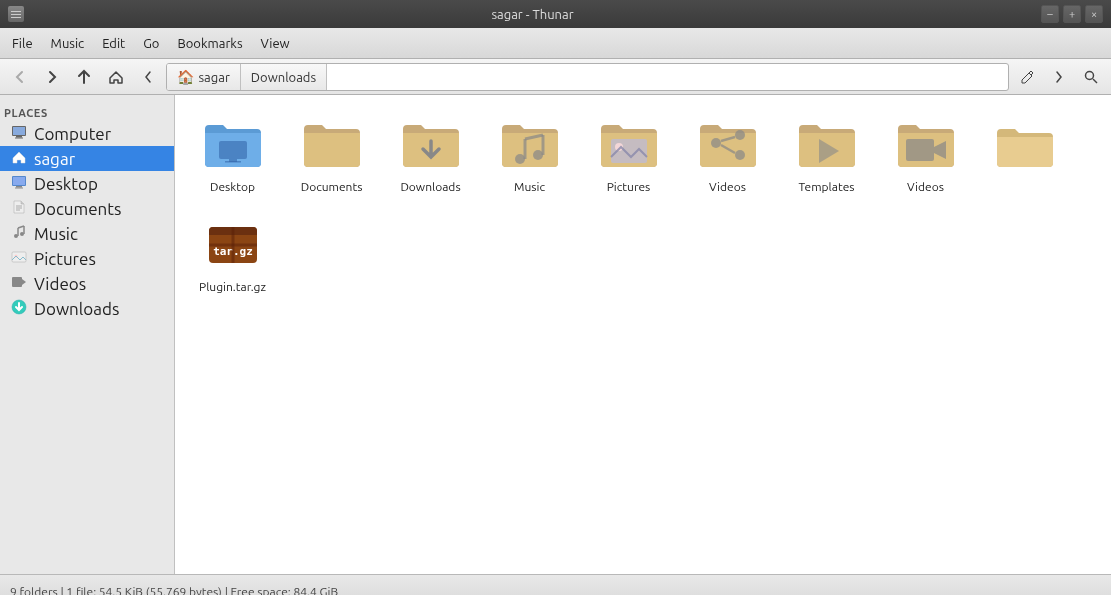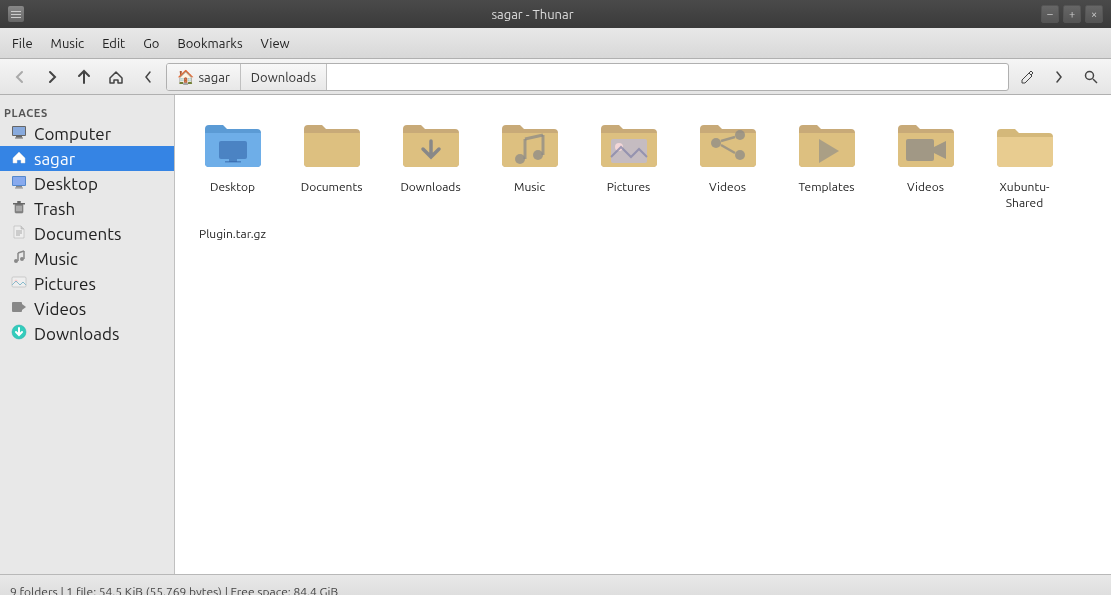--- a/index.html
+++ b/index.html
@@ -342,33 +342,20 @@
         <svg width="16" height="16" viewBox="0 0 16 16">
             <rect x="1" y="2" width="14" height="10" rx="1" fill="#5588cc"></rect>
             <rect x="2" y="3" width="12" height="8" fill="#88aaee"></rect>
             <rect x="5" y="12" width="6" height="1.5" fill="#888"></rect>
             <rect x="4" y="13.5" width="8" height="1" fill="#888"></rect>
           </svg>
       </span>
       <span class="sidebar-item-label">Desktop</span>
     </div>
 
-    <div class="sidebar-item">
-      <span class="sidebar-icon">
-        <svg width="16" height="16" viewBox="0 0 16 16">
-            <rect x="4" y="5" width="8" height="9" rx="1" fill="#888" stroke="#666" stroke-width="0.5"></rect>
-            <rect x="2" y="4" width="12" height="1.5" fill="#666"></rect>
-            <rect x="6" y="2" width="4" height="2" rx="1" fill="#666"></rect>
-            <line x1="6" y1="7" x2="6" y2="12" stroke="#ccc" stroke-width="1"></line>
-            <line x1="8" y1="7" x2="8" y2="12" stroke="#ccc" stroke-width="1"></line>
-            <line x1="10" y1="7" x2="10" y2="12" stroke="#ccc" stroke-width="1"></line>
-          </svg>
-      </span>
-      <span class="sidebar-item-label">Trash</span>
-    </div>
 
     <div class="sidebar-item">
       <span class="sidebar-icon">
         <svg width="16" height="16" viewBox="0 0 16 16">
             <path d="M3 2 L10 2 L13 5 L13 14 L3 14 Z" fill="#eee" stroke="#aaa" stroke-width="0.5"></path>
             <path d="M10 2 L10 5 L13 5" fill="#ccc" stroke="#aaa" stroke-width="0.5"></path>
             <line x1="5" y1="7" x2="11" y2="7" stroke="#aaa" stroke-width="1"></line>
             <line x1="5" y1="9" x2="11" y2="9" stroke="#aaa" stroke-width="1"></line>
             <line x1="5" y1="11" x2="9" y2="11" stroke="#aaa" stroke-width="1"></line>
           </svg>
@@ -528,24 +515,35 @@
         <span class="file-item-label">Videos</span>
       </div>
 
       <div class="file-item">
         <div class="file-item-icon">
           <svg width="64" height="64" viewBox="0 0 64 64">
             <path d="M4 22 Q4 18 8 18 L22 18 L26 22 L56 22 Q60 22 60 26 L60 52 Q60 56 56 56 L8 56 Q4 56 4 52 Z" fill="#d4b87a"></path>
             <path d="M4 26 L60 26 L60 52 Q60 56 56 56 L8 56 Q4 56 4 52 Z" fill="#e8cc90"></path>
           </svg>
         </div>
-        <span class="file-item-label">Xubuntu-Shared</span>
-      </div>
-
-      <div class="file-item">
+      </div>
+
+      <div class="file-item">
+        <div class="file-item-icon">
+          <svg width="64" height="64" viewBox="0 0 64 64">
+
+            <rect x="8" y="16" width="48" height="36" rx="4" fill="#8b4513"></rect>
+            <rect x="8" y="16" width="48" height="8" rx="4" fill="#6b3010" ry="4"></rect>
+            <rect x="8" y="20" width="48" height="4" fill="#6b3010"></rect>
+            <text x="32" y="44" text-anchor="middle" font-size="11" fill="#fff" font-family="monospace" font-weight="bold">tar.gz</text>
+
+            <line x1="32" y1="16" x2="32" y2="52" stroke="#5a2008" stroke-width="3" opacity="0.5"></line>
+            <line x1="8" y1="34" x2="56" y2="34" stroke="#5a2008" stroke-width="3" opacity="0.5"></line>
+          </svg>
+        </div>
         <span class="file-item-label">Plugin.tar.gz</span>
       </div>
 
     </div>
   </div>
 </div>
 
 <div class="statusbar">
   <span>9 folders  |  1 file: 54.5 KiB (55,769 bytes)  |  Free space: 84.4 GiB</span>
 </div>

